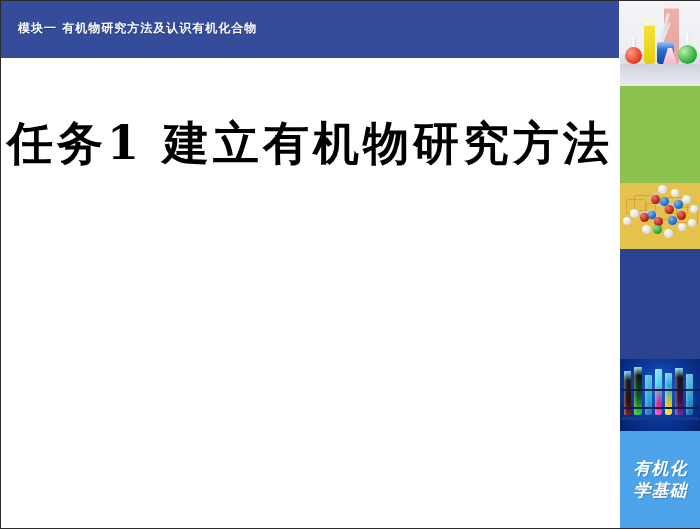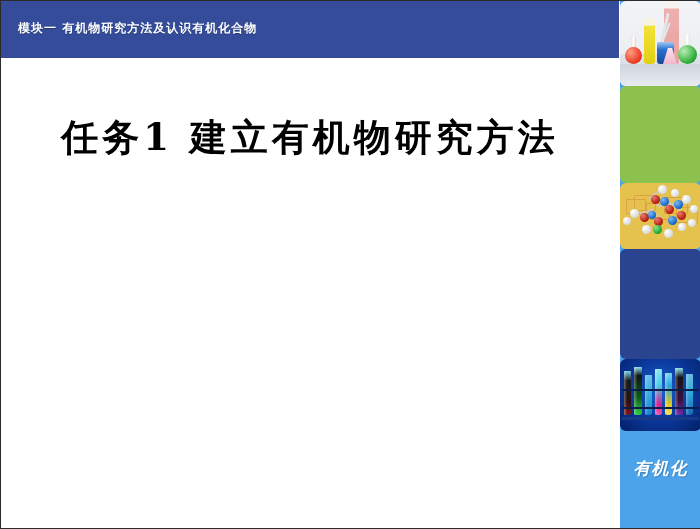--- a/index.html
+++ b/index.html
@@ -33,30 +33,30 @@
 
   
   .body-area{
     position:absolute;left:0;top:57px;width:618px;height:471px;
     background:#ffffff;
   }
   .slide-title{
     position:absolute;left:0;top:55px;width:618px;
     text-align:center;
     font-family:"DejaVu Serif","Liberation Serif",serif;
-    font-size:37px;font-weight:bold;color:#000000;
+    font-size:46px;font-weight:bold;color:#000000;
     letter-spacing:4px;white-space:nowrap;
   }
 
   
   .sidebar{
     position:absolute;left:619px;top:0;width:81px;height:529px;
     overflow:hidden;background:#4da3ea;
   }
-  .band{position:absolute;left:0;width:81px;overflow:hidden;border-radius:6px;}
+  .band{position:absolute;left:0;width:81px;overflow:hidden;}
 
   
   .band-glass{top:0;height:85px;background:linear-gradient(#f2f4f7 0%,#eceef2 62%,#dfe2e8 63%,#d6dae2 100%);}
   .glass-shelf{position:absolute;left:0;bottom:0;width:81px;height:22px;
     background:linear-gradient(#cfd4dd,#e9ebf0);}
   .gw{position:absolute;bottom:22px;}
   
   .gw-red{left:5px;width:17px;height:26px;}
   .gw-red .bulb{position:absolute;bottom:0;left:0;width:17px;height:17px;border-radius:50%;
      background:radial-gradient(circle at 32% 32%,#ff9d86,#e8361b 70%,#b11f0c);}
@@ -226,17 +226,18 @@
           <div class="tube-shine"></div>
         </div>
       <div class="rack" style="top:30px;"></div>
       <div class="rack" style="top:48px;"></div>
       <div class="rack" style="top:58px;height:3px;background:#183a86;"></div>
     </div>
 
     <div class="band band-caption">
       <div class="caption">
         <div>有机化</div>
+        <div>学基础</div>
       </div>
     </div>
 
   </div>
 </div>
 
 </body></html>

